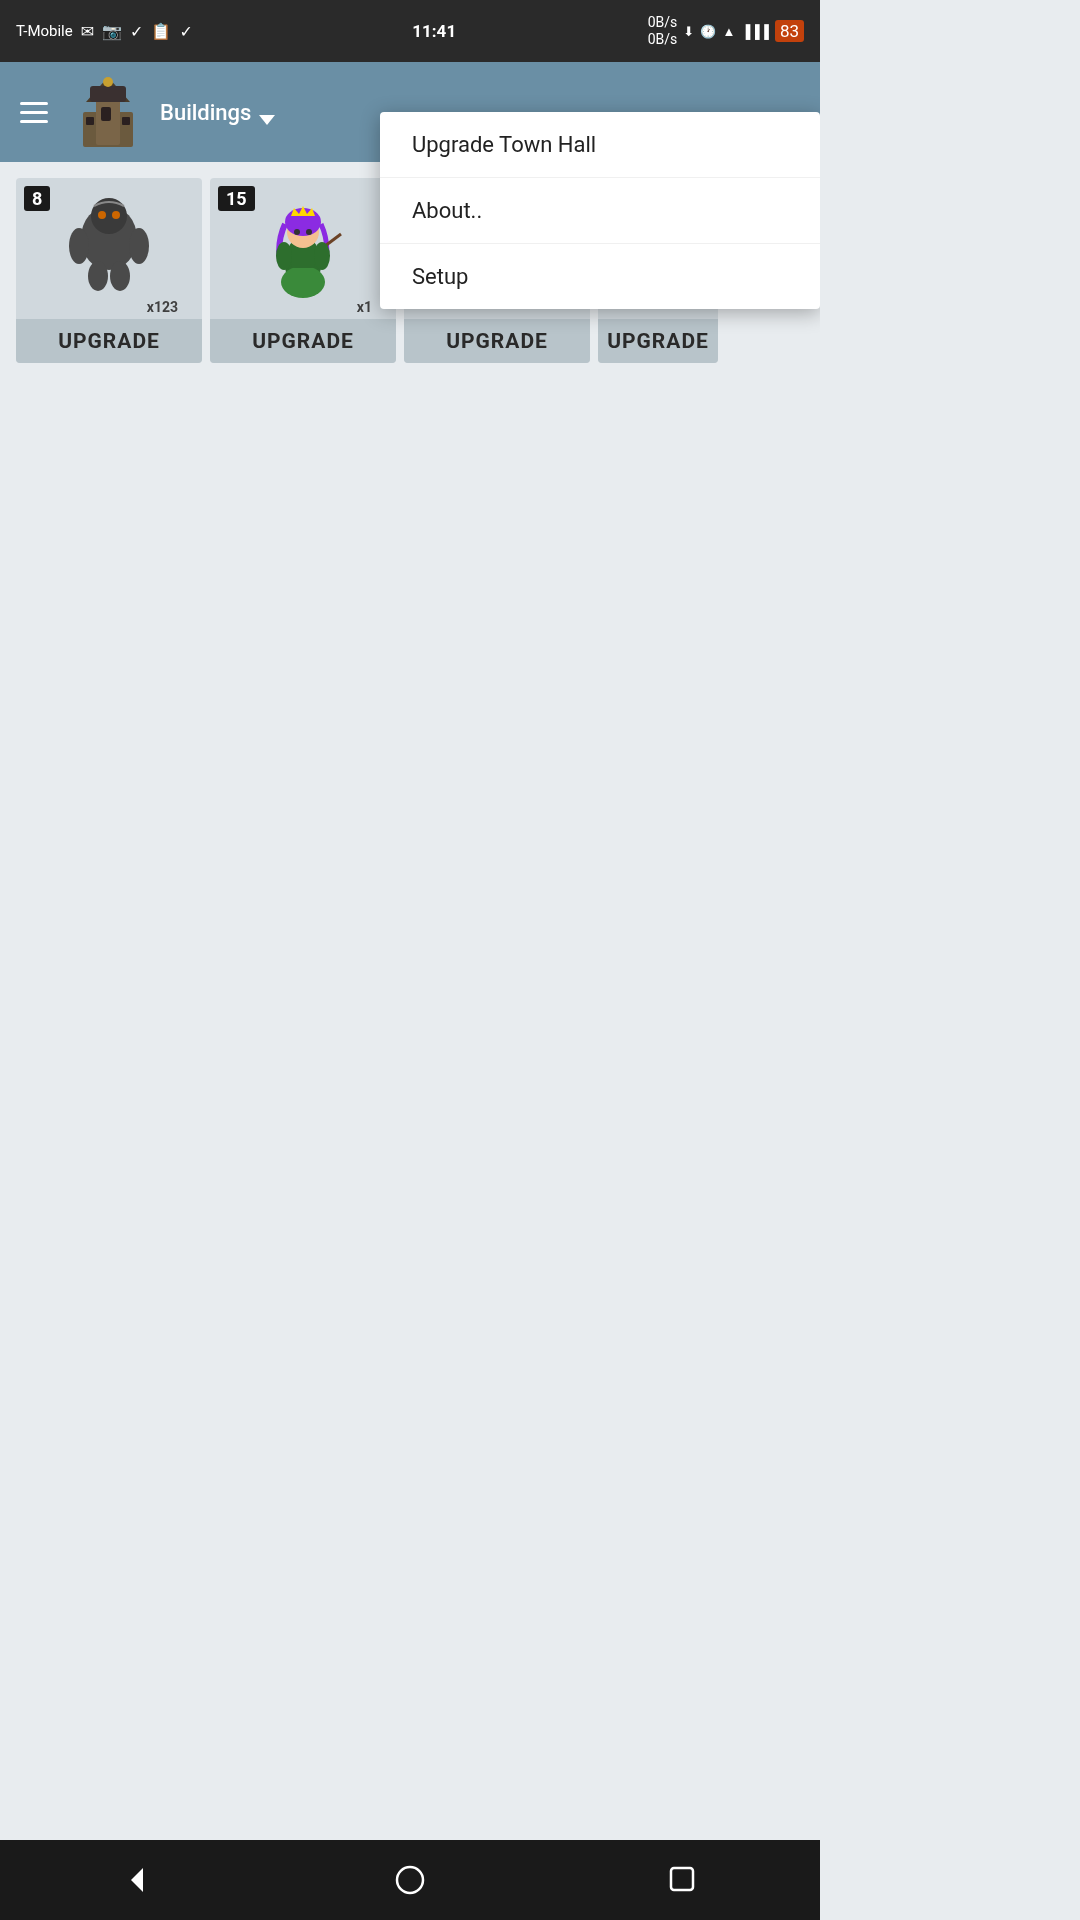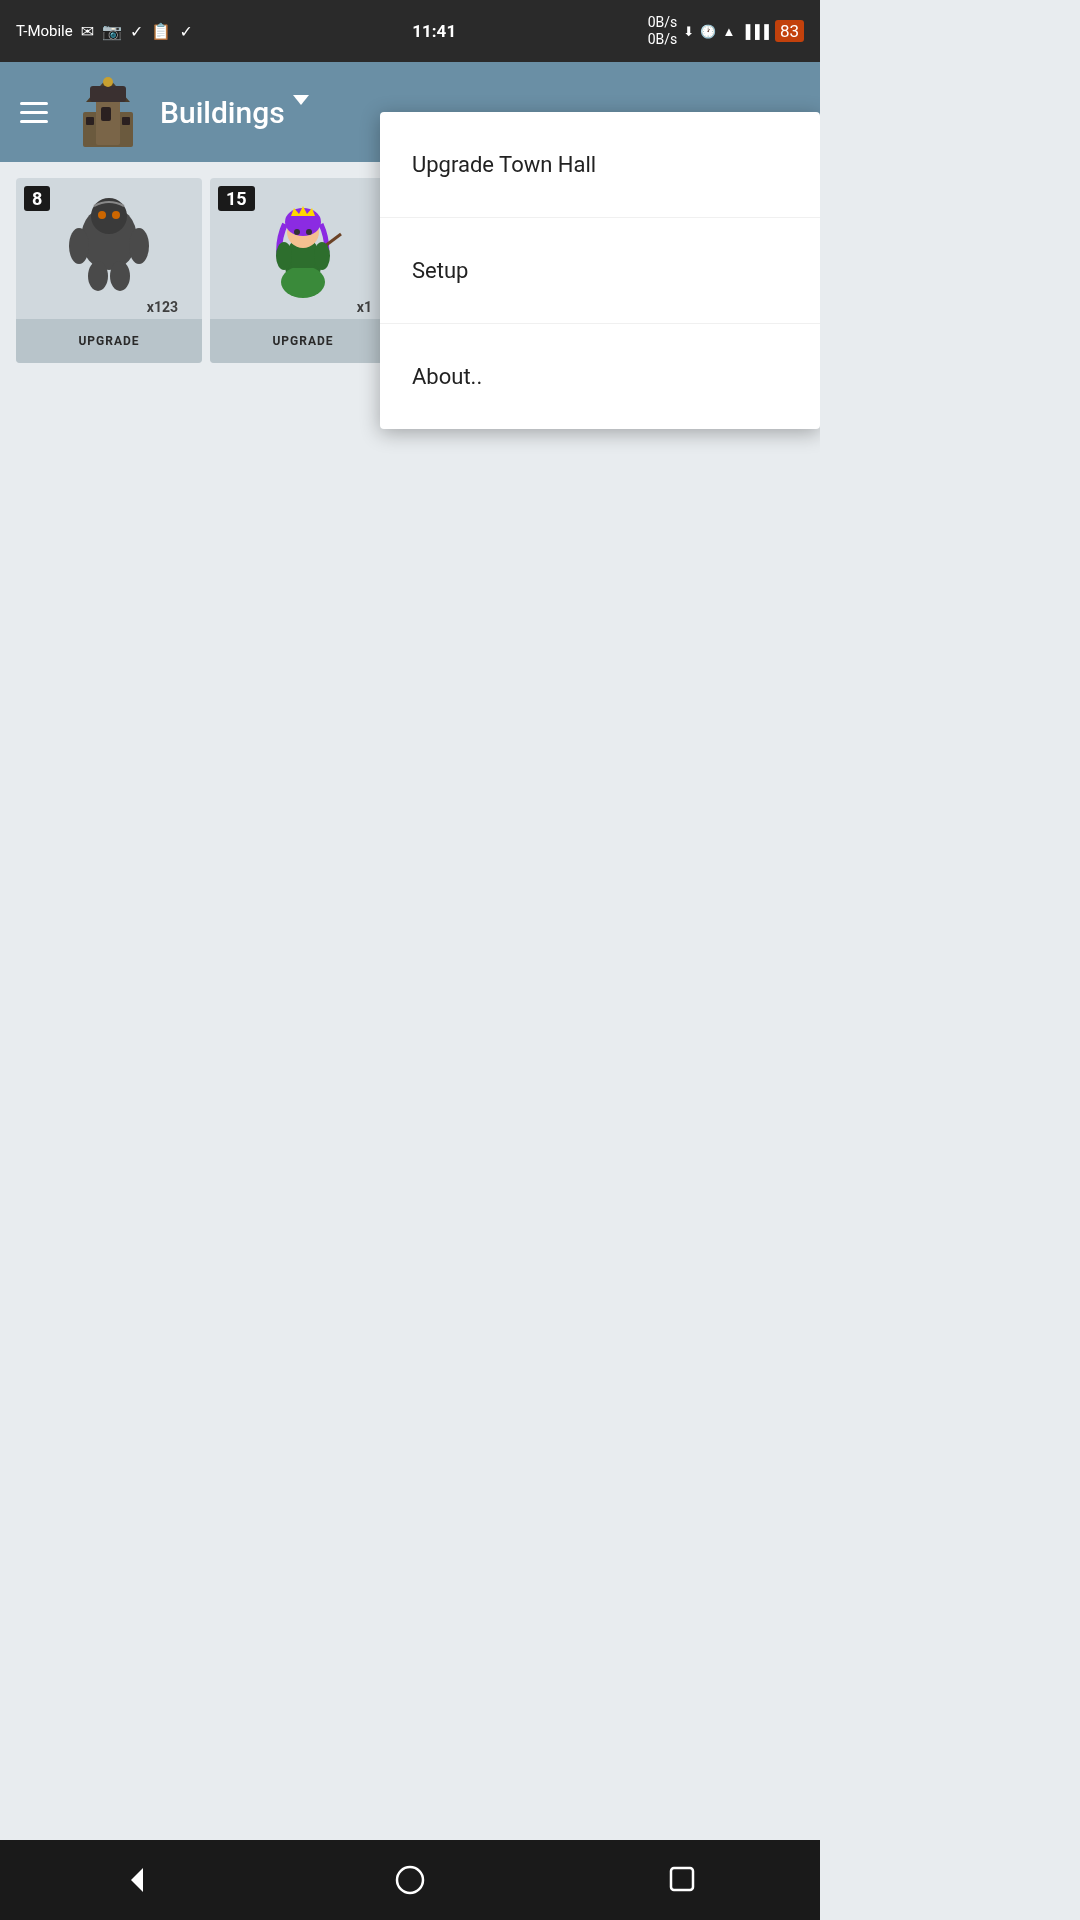--- a/index.html
+++ b/index.html
@@ -77,25 +77,25 @@
 
     .app-logo {
       width: 80px;
       height: 80px;
       flex-shrink: 0;
     }
 
     
     .buildings-btn {
       display: flex;
-      align-items: flex-start;
+      align-items: flex-end;
       gap: 4px;
       cursor: pointer;
       color: white;
-      font-size: 30px;
+      font-size: 22px;
       font-weight: 500;
     }
 
     .dropdown-arrow {
       width: 0;
       height: 0;
       border-left: 8px solid transparent;
       border-right: 8px solid transparent;
       border-top: 10px solid white;
       margin-left: 4px;
@@ -146,21 +146,21 @@
     .upgrade-btn {
       position: absolute;
       bottom: 0;
       left: 0;
       width: 100%;
       height: 44px;
       background-color: #b8c4ca;
       display: flex;
       align-items: center;
       justify-content: center;
-      font-size: 12px;
+      font-size: 21px;
       font-weight: bold;
       color: #2a2a2a;
       letter-spacing: 1px;
       cursor: pointer;
     }
 
     .card-image-area {
       width: 100%;
       height: calc(100% - 44px);
       display: flex;
@@ -174,21 +174,21 @@
       top: 50px;
       right: 0;
       width: 440px;
       background-color: white;
       border-radius: 4px;
       box-shadow: 0 4px 20px rgba(0,0,0,0.3);
       z-index: 100;
     }
 
     .dropdown-item {
-      padding: 40px 32px;
+      padding: 20px 32px;
       font-size: 22px;
       color: #222;
       cursor: pointer;
       border-bottom: 1px solid #f0f0f0;
     }
 
     .dropdown-item:last-child {
       border-bottom: none;
     }
 
@@ -265,22 +265,22 @@
     </svg>
   </div>
 
   <div class="buildings-btn">
     <span>Buildings</span>
     <div class="dropdown-arrow"></div>
   </div>
 
   <div class="dropdown-overlay">
     <div class="dropdown-item">Upgrade Town Hall</div>
+    <div class="dropdown-item">About..</div>
     <div class="dropdown-item">Setup</div>
-    <div class="dropdown-item">About..</div>
   </div>
 </div>
 
 <div class="content-area">
 
   <div class="upgrade-card">
     <div class="card-badge">8</div>
     <div class="card-image-area">
       <svg width="90" height="105" viewBox="0 0 90 105" xmlns="http://www.w3.org/2000/svg">
 

